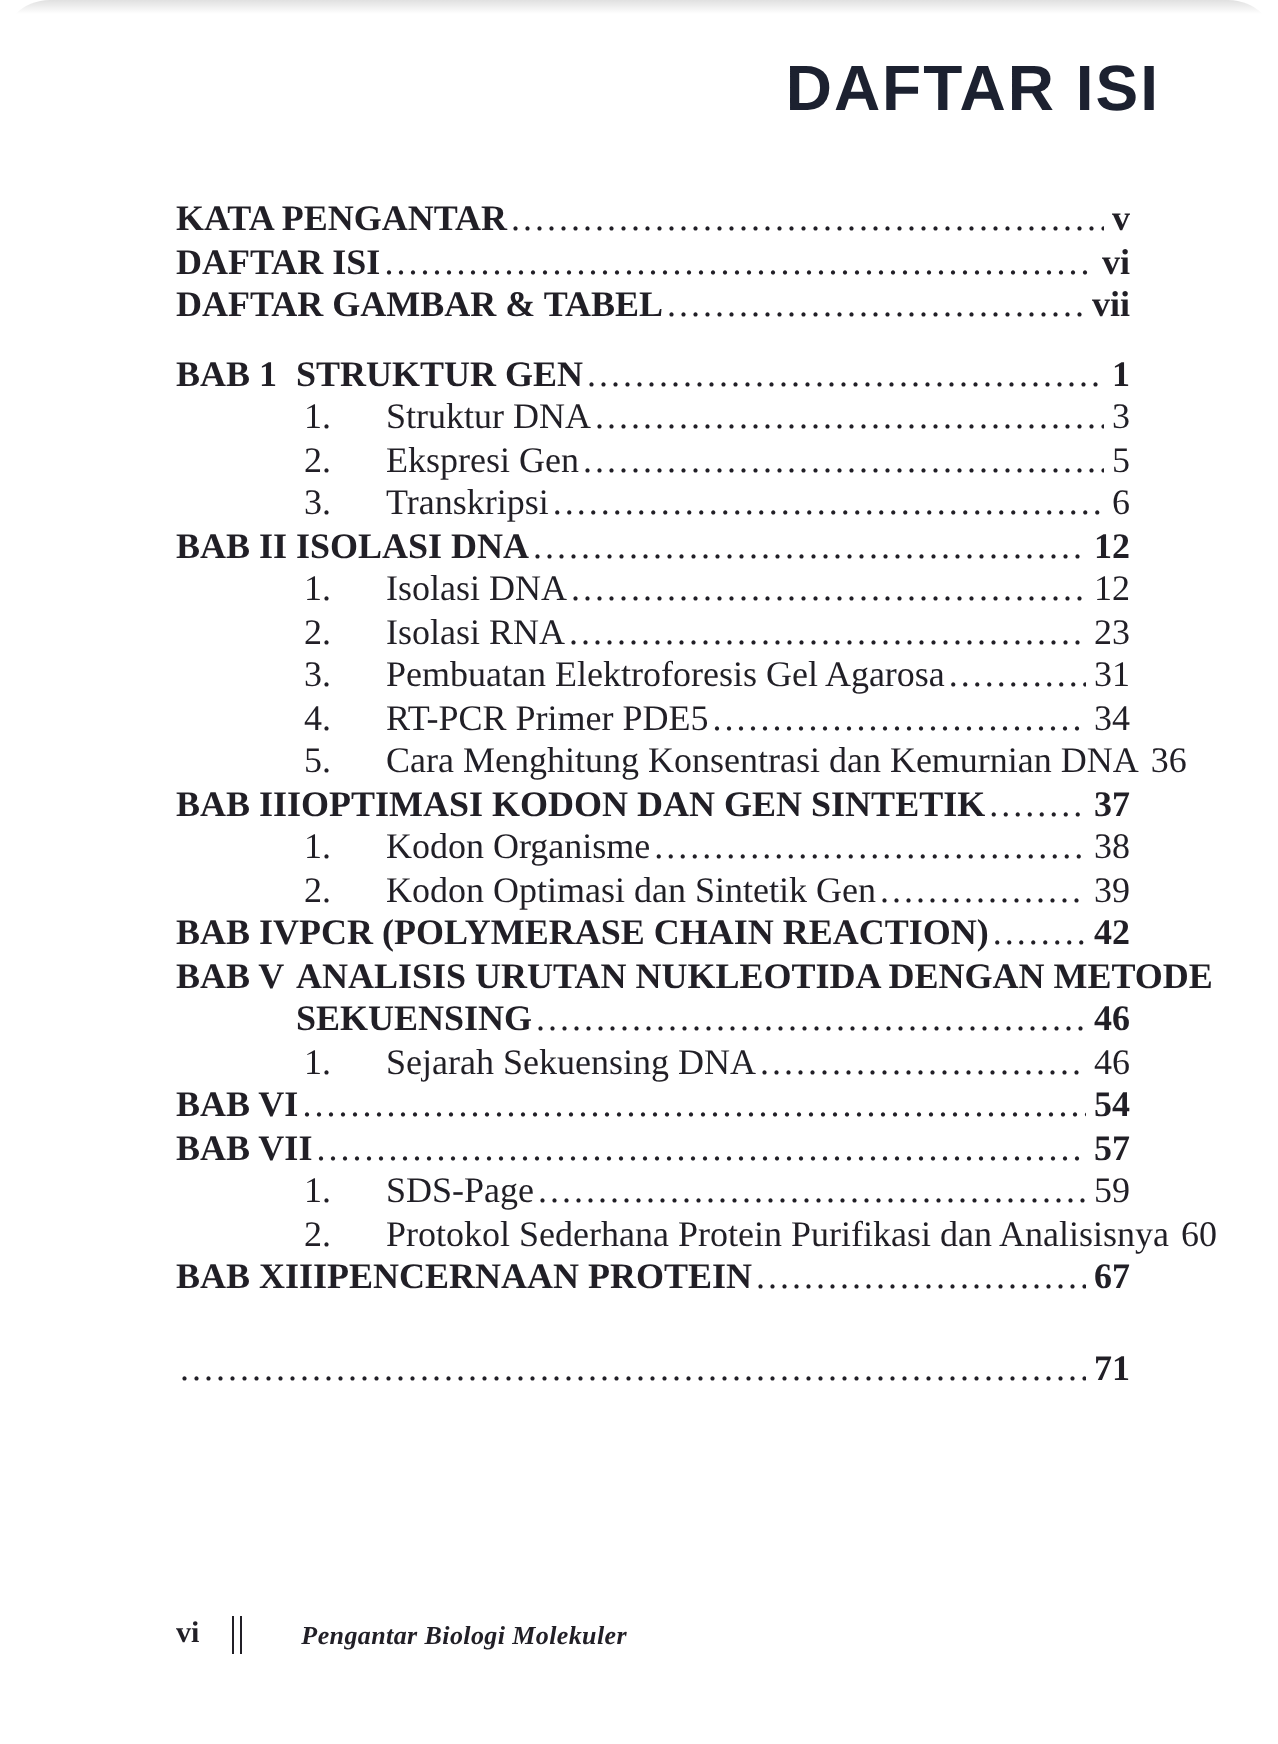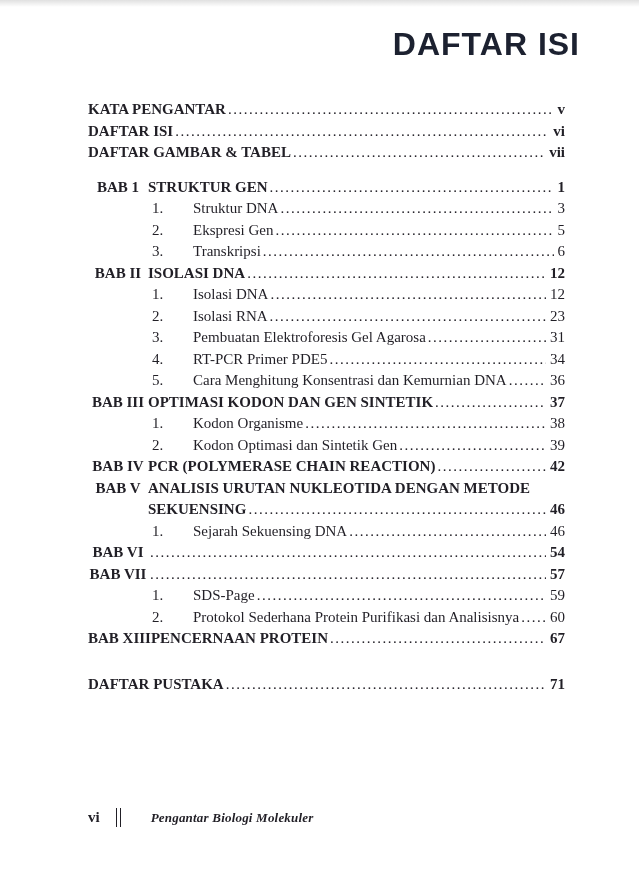--- a/index.html
+++ b/index.html
@@ -3,38 +3,38 @@
 <meta charset="utf-8">
 <style>
   :root{
     --ink:#211f26;
     --title-ink:#1c2130;
     --paper:#ffffff;
   }
   html,body{margin:0;padding:0;background:#fff;}
   .sheet{
     position:relative;width:639px;height:872px;background:var(--paper);
-    color:var(--ink);font-family:"Liberation Serif",serif;overflow:hidden;
+    color:var(--ink);font-family:"Liberation Serif",serif;overflow:hidden;border-radius:25px;
   }
   .top-shade{
     position:absolute;top:0;left:0;width:100%;height:7px;
     background:linear-gradient(to bottom, rgba(0,0,0,0.12), rgba(0,0,0,0));
   }
   .title{
     margin:0;position:absolute;top:26px;right:59px;
     font-family:"Liberation Sans",sans-serif;font-weight:bold;
     font-size:32px;letter-spacing:1px;color:var(--title-ink);
   }
   .toc{position:absolute;left:88px;top:99px;width:477px;}
   .row{
     display:flex;align-items:baseline;line-height:21.5px;
-    font-size:15px;white-space:nowrap;
+    font-size:18px;white-space:nowrap;
   }
   .bold{font-weight:bold;}
-  .label{flex:0 0 60px;text-align:center;}
+  .label{flex:0 0 60px;}
   .sub{margin-left:64px;}
   .num{flex:0 0 41px;}
   .text{flex:0 0 auto;}
   .dots{flex:1 1 0;overflow:hidden;padding-left:2px;}
   .dots::after{
     content:"..........................................................................................................................................................";
     letter-spacing:1.5px;font-weight:normal;
   }
   .page{flex:0 0 auto;padding-left:4px;}
   .chapter{}
@@ -214,21 +214,20 @@
           <div class="row bold">
             <span class="label">BAB XIII</span>
             <span class="text">PENCERNAAN PROTEIN</span>
             <span class="dots"></span>
             <span class="page">67</span>
           </div>
         </div>
       </div>
     <div id="back-list" class="backmatter">
         <div class="row bold">
-          <span class="text">DAFTAR PUSTAKA</span>
           <span class="dots"></span>
           <span class="page">71</span>
         </div>
       </div>
   </div>
 
   <div class="footer">
     <span class="pgnum">vi</span>
     <span class="sep"></span>
     <span class="book">Pengantar Biologi Molekuler</span>

